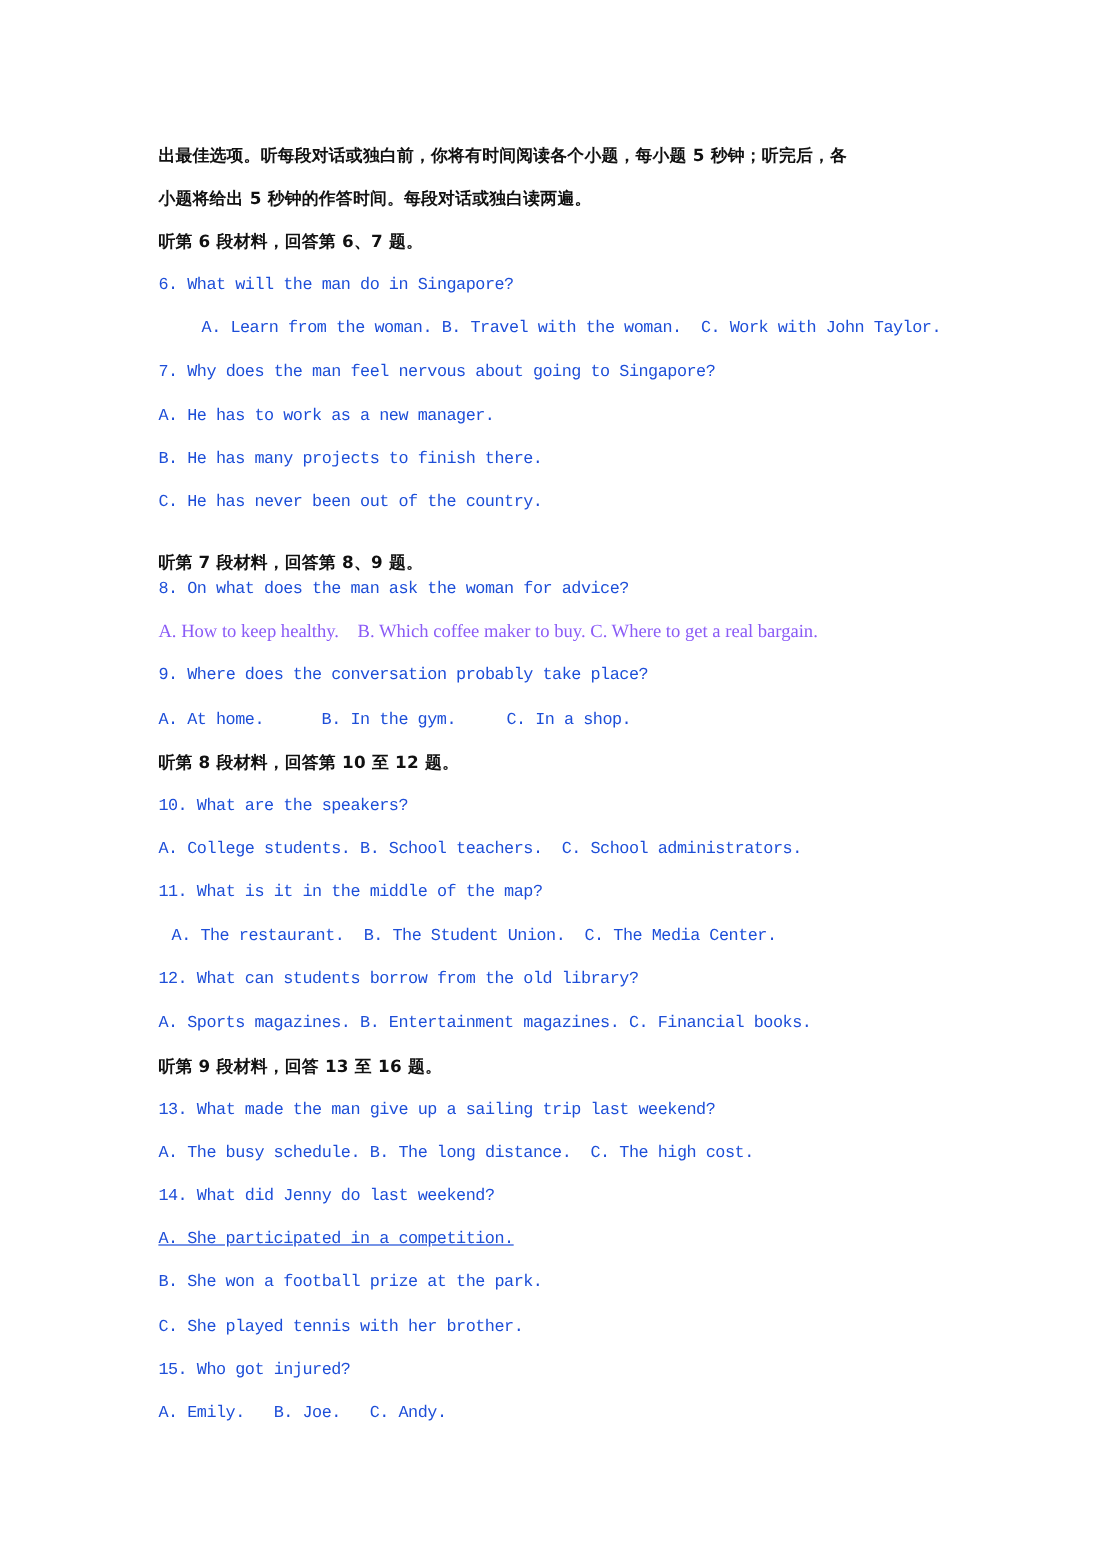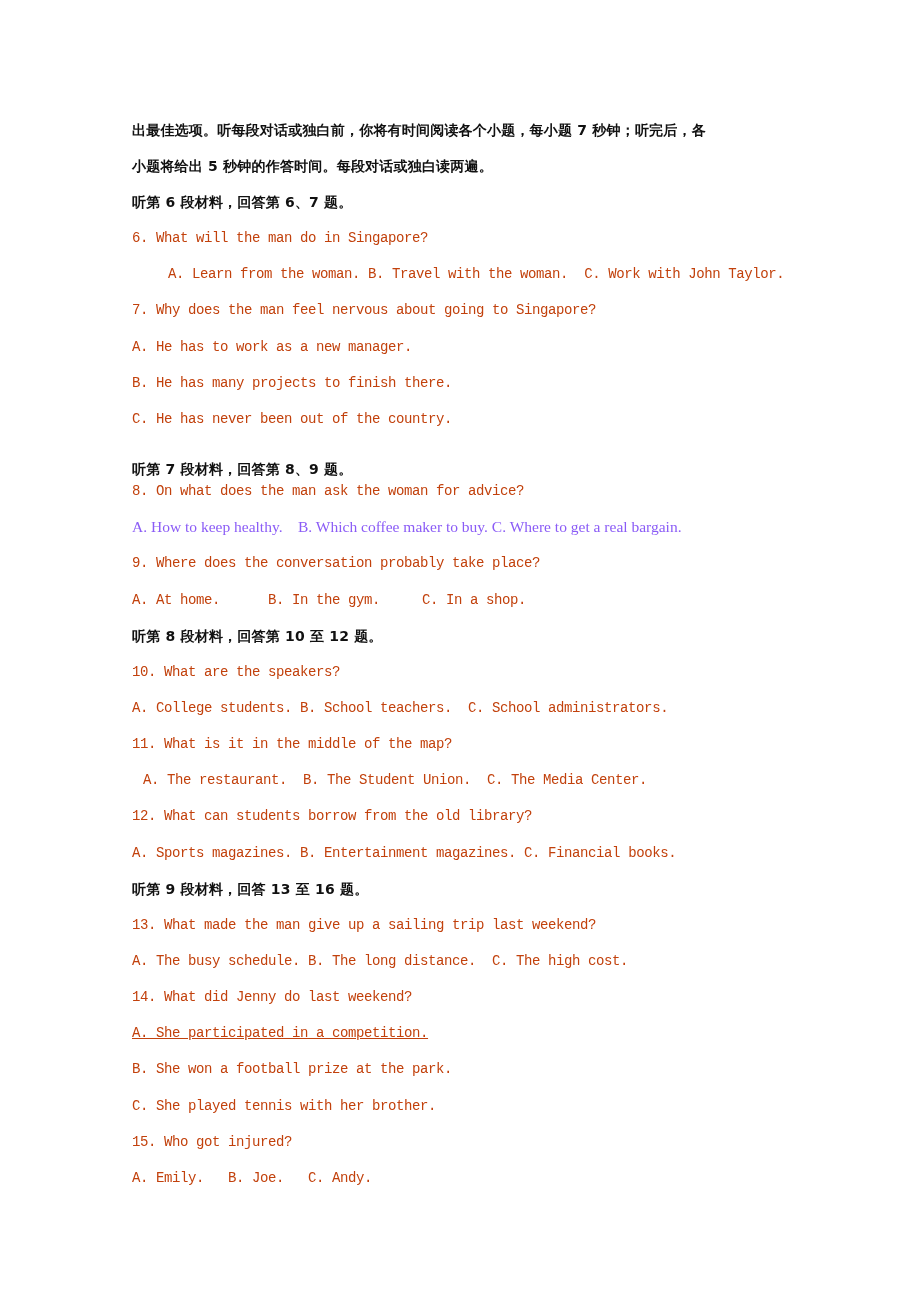--- a/index.html
+++ b/index.html
@@ -32,37 +32,37 @@
       font-family: "DejaVu Sans", sans-serif;
       font-weight: bold;
       font-size: 14px;
       letter-spacing: 0.2px;
       color: #111;
     }
     .en {
       font-family: "Liberation Mono", monospace;
       font-size: 14px;
       letter-spacing: -0.4px;
-      color: #c2410c;
+      color: #1d4ed8;
     }
     .en-prop {
       font-family: "Liberation Serif", serif;
       font-size: 15.5px;
       color: #8b5cf6;
     }
     .opt {
       display: inline-block;
     }
   </style>
 </head>
 <body>
 
 <div class="page">
 
-  <div class="line cn" style="top:120px;">出最佳选项。听每段对话或独白前，你将有时间阅读各个小题，每小题 7 秒钟；听完后，各</div>
+  <div class="line cn" style="top:120px;">出最佳选项。听每段对话或独白前，你将有时间阅读各个小题，每小题 5 秒钟；听完后，各</div>
   <div class="line cn" style="top:156px;">小题将给出 5 秒钟的作答时间。每段对话或独白读两遍。</div>
 
   <div class="line cn" style="top:192px;">听第 6 段材料，回答第 6、7 题。</div>
 
   <div class="line en" style="top:228px;"><span>6.</span> <span>What will the man do in Singapore?</span></div>
   <div class="line en" style="top:264px;margin-left:36px;"><span class="opt">A. Learn from the woman.</span> <span class="opt">B. Travel with the woman.</span>  <span class="opt">C. Work with John Taylor.</span></div>
 
   <div class="line en" style="top:300px;"><span>7.</span> <span>Why does the man feel nervous about going to Singapore?</span></div>
   <div class="line en" style="top:337px;">A. He has to work as a new manager.</div>
   <div class="line en" style="top:373px;">B. He has many projects to finish there.</div>

